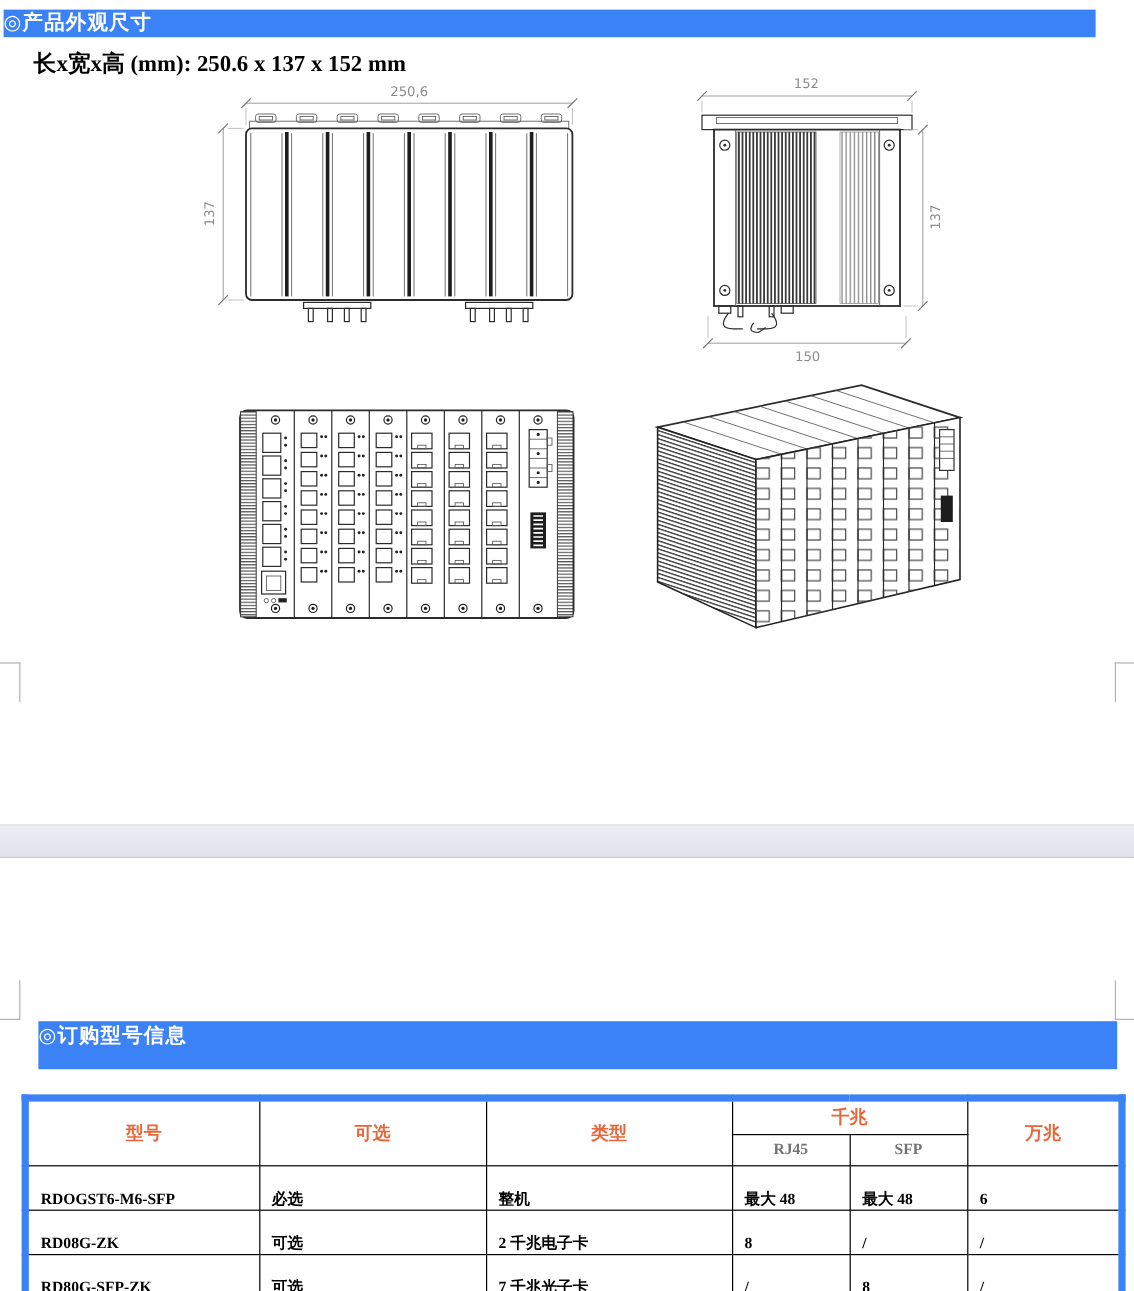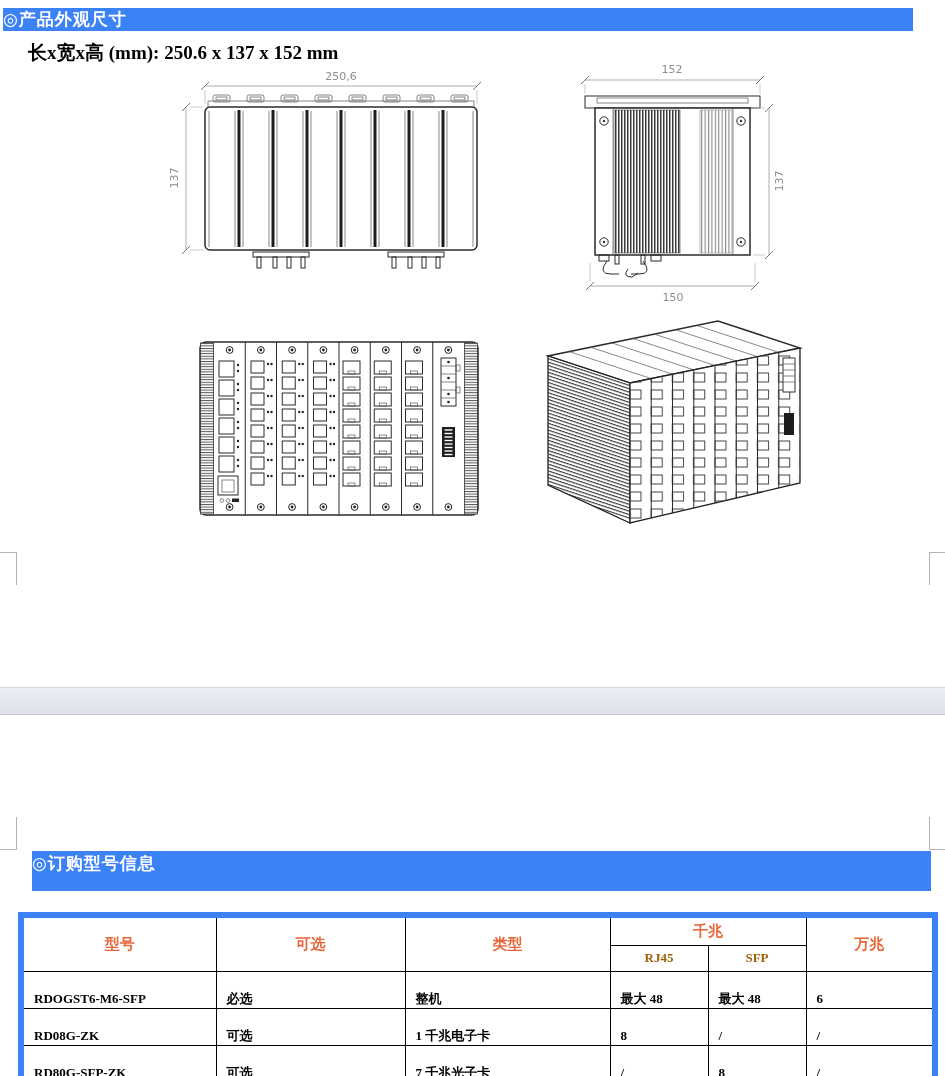--- a/index.html
+++ b/index.html
@@ -28,21 +28,21 @@
   .mark.t-l{border-bottom:1px solid #b3b3b3;border-right:1px solid #b3b3b3;}
   .mark.t-r{border-bottom:1px solid #b3b3b3;border-left:1px solid #b3b3b3;}
 
   
   table.order{border-collapse:collapse;width:914px;table-layout:fixed;
               font-family:"Liberation Serif","DejaVu Serif",serif;}
   table.order,table.order td,table.order th{border:1px solid #000;}
   table.order{border:6px solid #3b82f6;}
   table.order th{font-weight:bold;text-align:center;}
   th.oh{color:#e8673a;font-size:15px;}
-  th.sh{color:#a16207;font-size:13px;}
+  th.sh{color:#737373;font-size:13px;}
   table.order td{font-weight:bold;font-size:13px;padding:18px 0 0 10px;text-align:left;color:#000;}
 
   svg text.dim{fill:#8c8c8c;font-size:11px;font-family:"DejaVu Sans",sans-serif;}
   svg .thin{stroke:#9a9a9a;stroke-width:0.8;fill:none;}
   svg .ext{stroke:#b5b5b5;stroke-width:0.7;fill:none;}
   svg .tick{stroke:#777;stroke-width:1;fill:none;}
   svg .body{stroke:#2b2b2b;stroke-width:1.5;fill:#fff;}
   svg .ln{stroke:#2b2b2b;stroke-width:1;fill:none;}
   svg .ln2{stroke:#555;stroke-width:0.7;fill:none;}
 </style>
@@ -391,21 +391,21 @@
       <td>RDOGST6-M6-SFP</td>
       <td>必选</td>
       <td>整机</td>
       <td>最大 48</td>
       <td>最大 48</td>
       <td>6</td>
     </tr>
     <tr style="height:30px">
       <td>RD08G-ZK</td>
       <td>可选</td>
-      <td>1 千兆电子卡</td>
+      <td>2 千兆电子卡</td>
       <td>8</td>
       <td>/</td>
       <td>/</td>
     </tr>
     <tr style="height:20px">
       <td>RD80G-SFP-ZK</td>
       <td>可选</td>
       <td>7 千兆光子卡</td>
       <td>/</td>
       <td>8</td>

